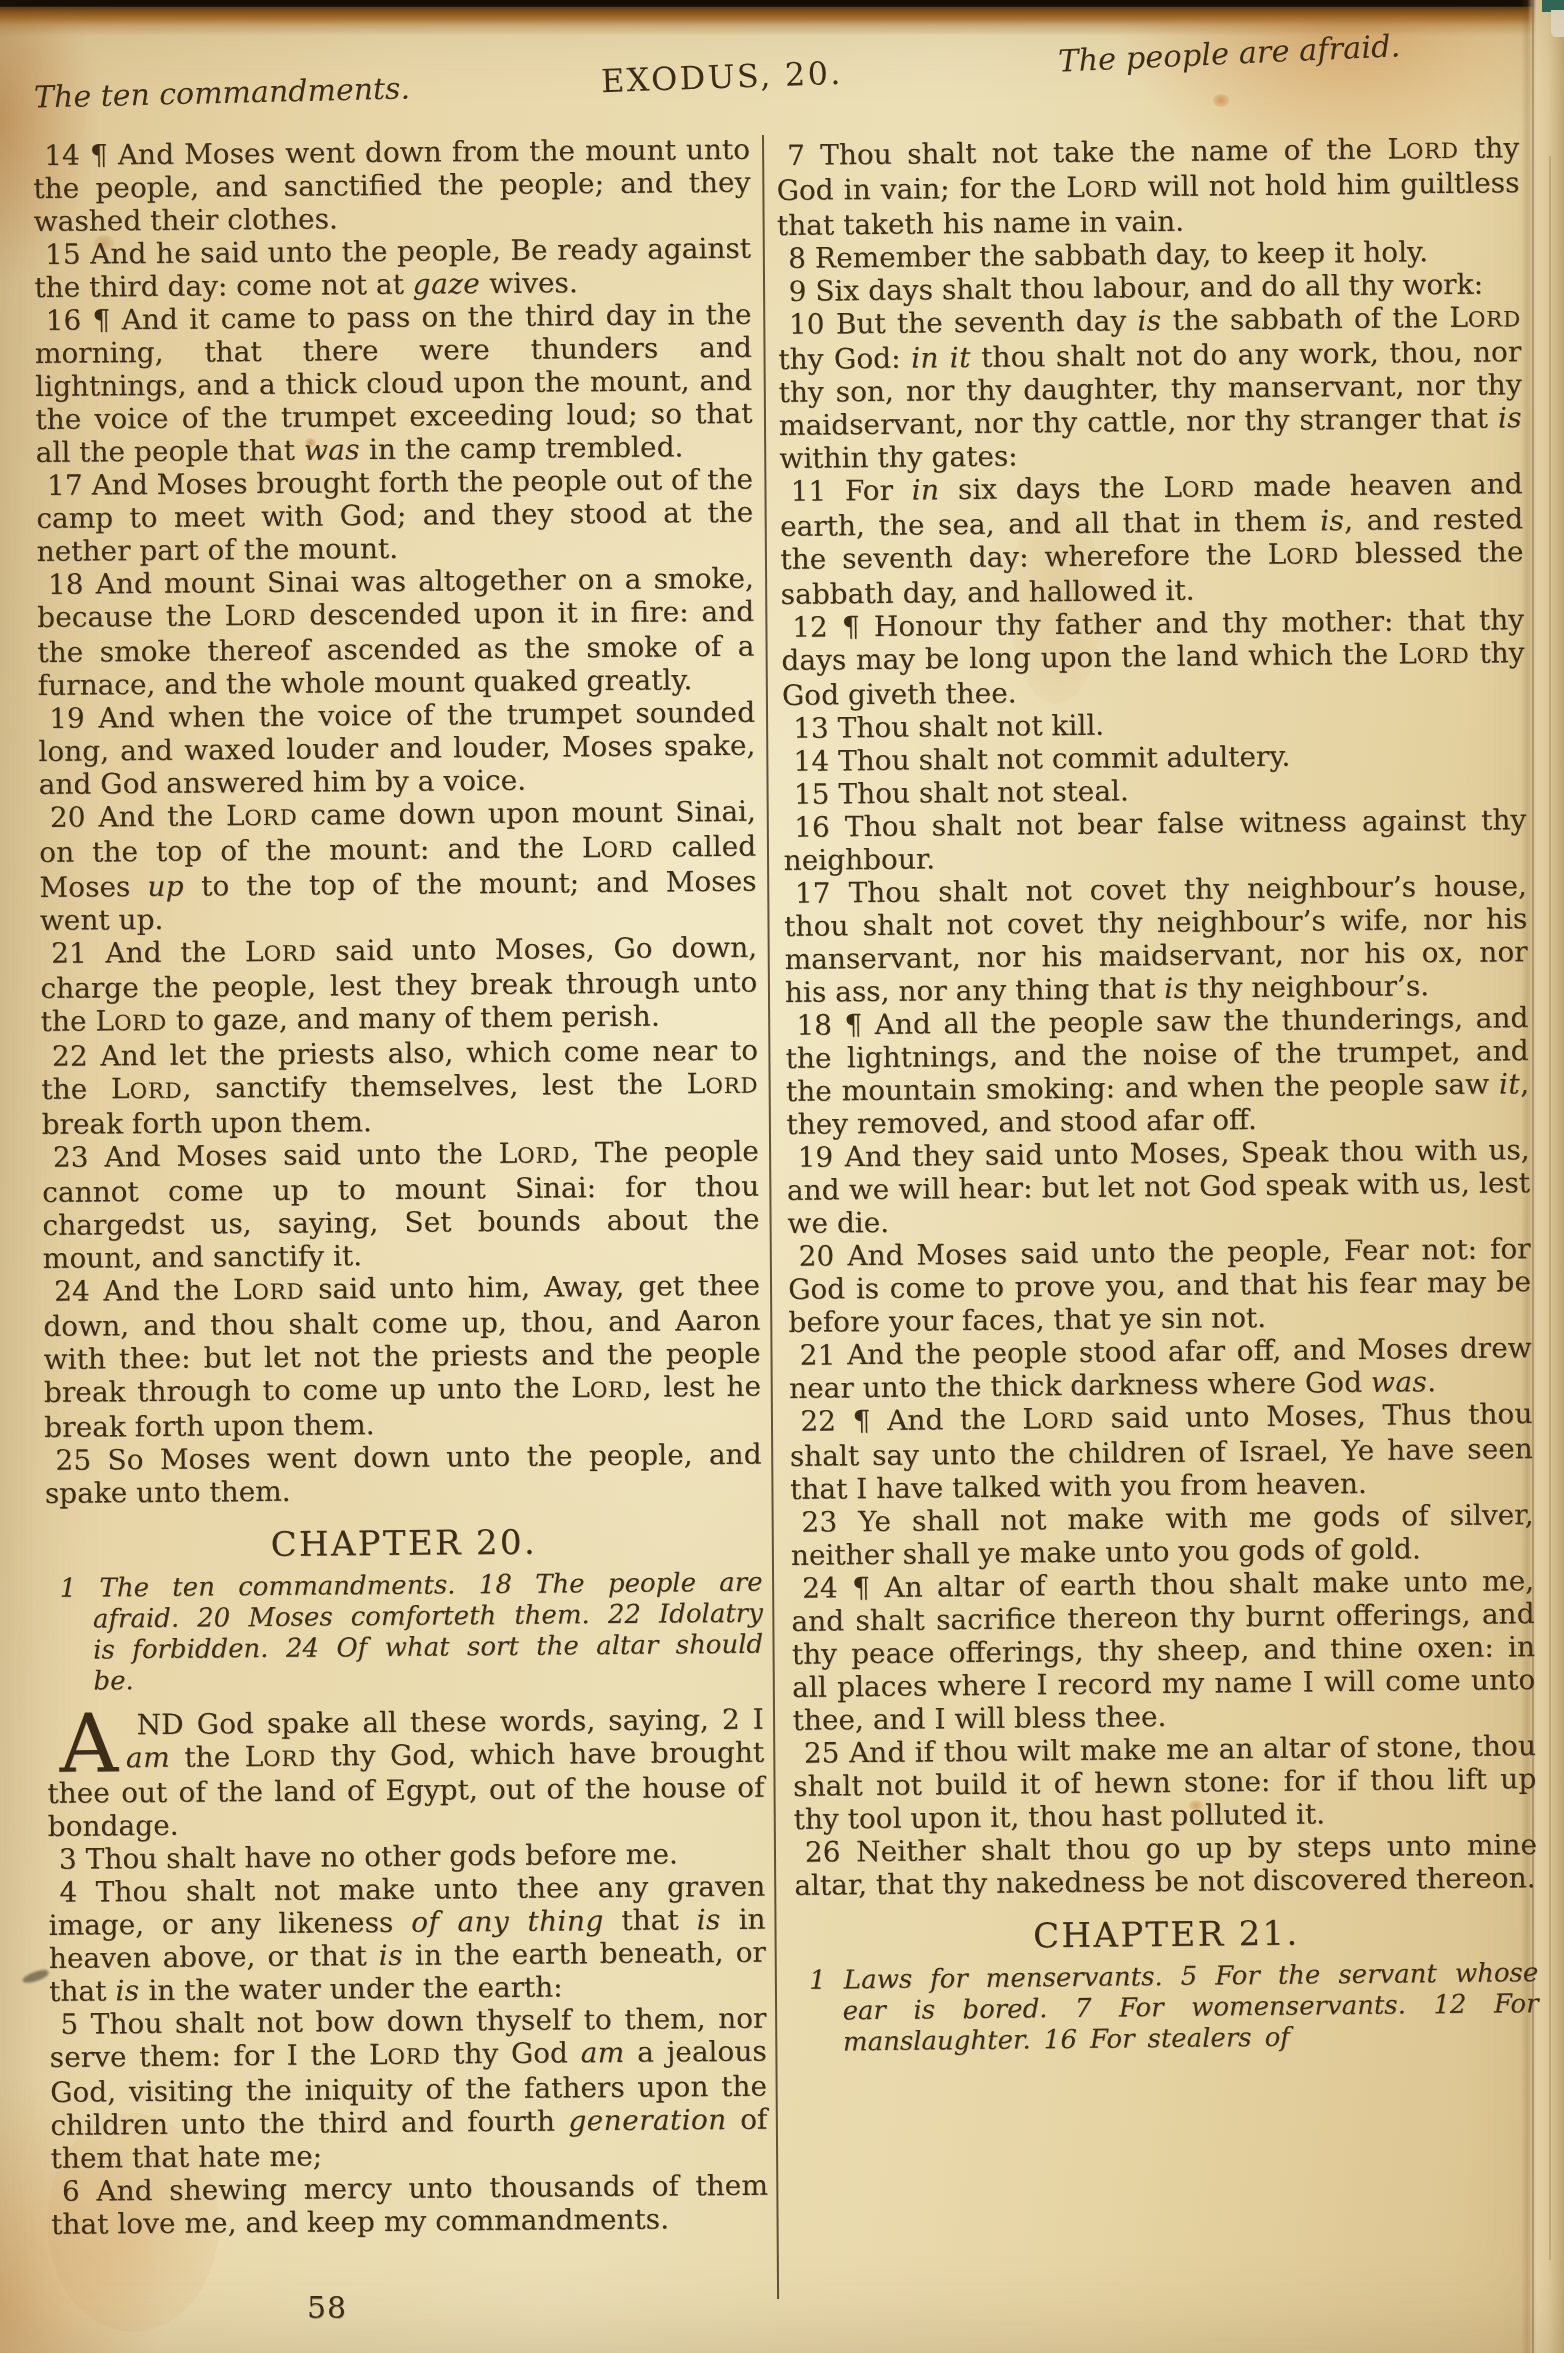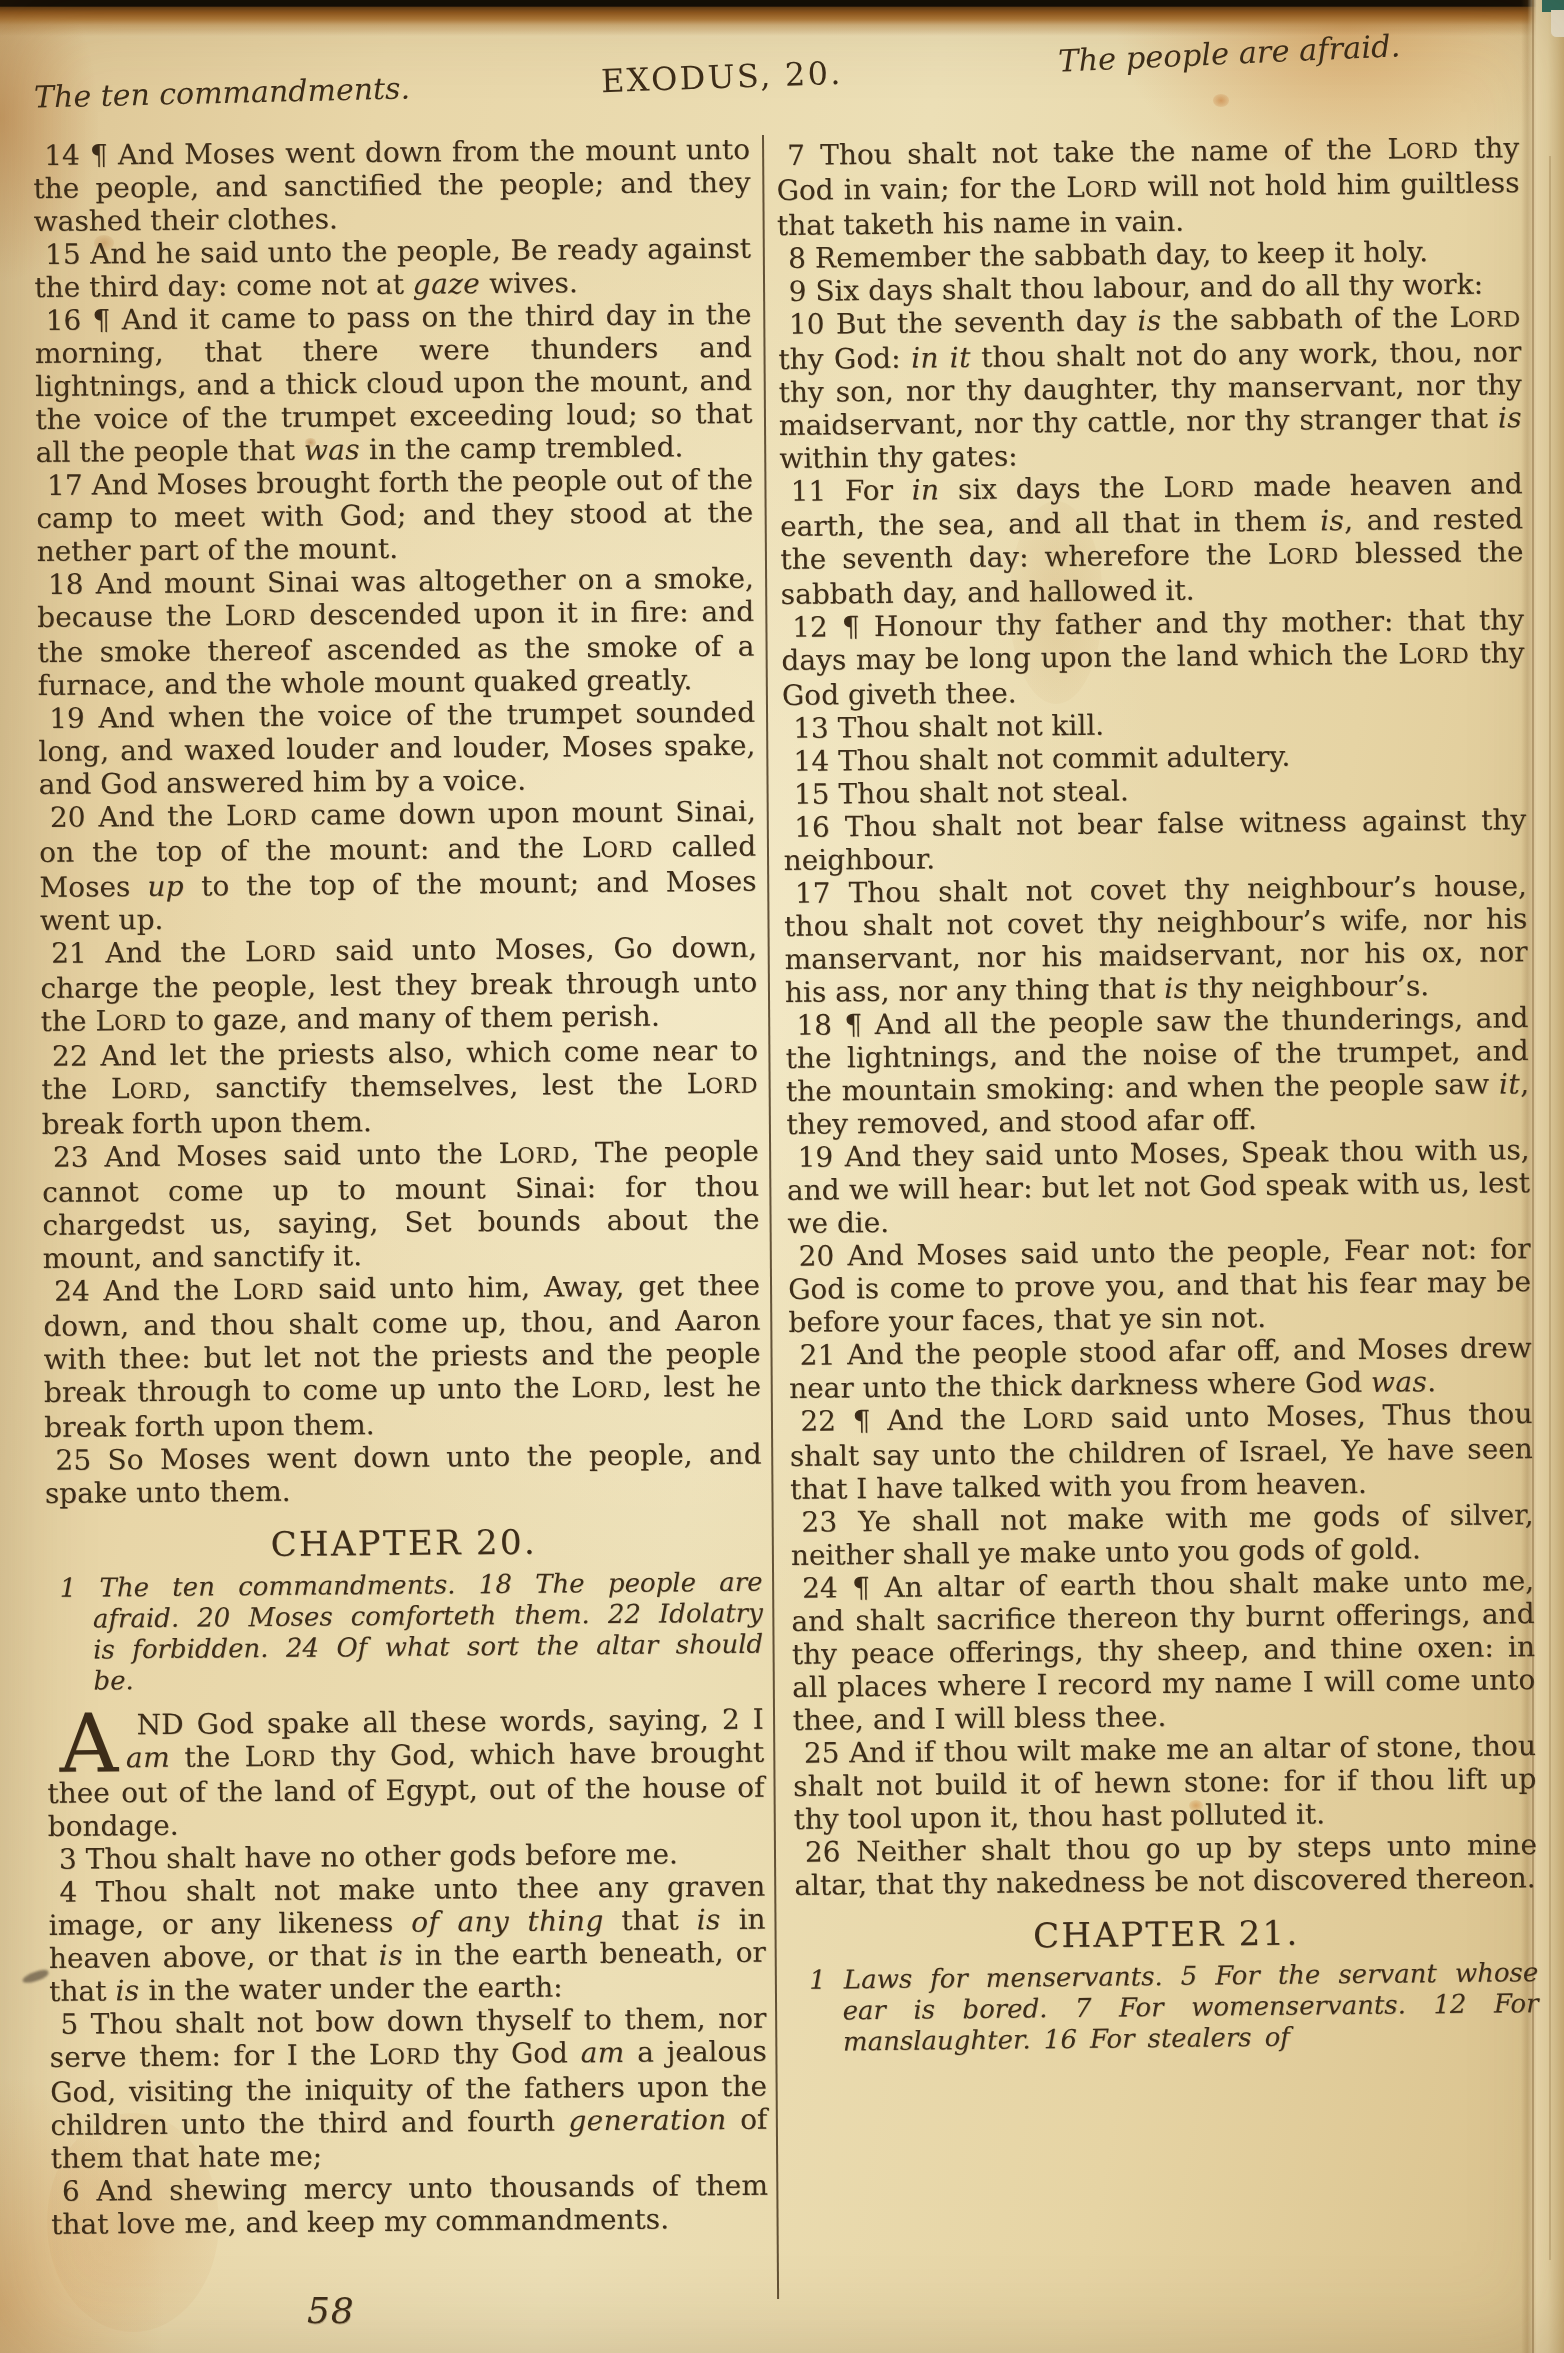--- a/index.html
+++ b/index.html
@@ -48,22 +48,22 @@
   .col-left{left:33px;width:717px;transform:rotate(-0.5deg);transform-origin:top left;}
   .col-right{left:776px;width:743px;transform:rotate(-0.6deg);transform-origin:top left;}
   .divider{position:absolute;left:762px;top:135px;width:2.3px;height:2164px;background:rgba(64,46,22,0.8);transform:rotate(-0.4deg);transform-origin:top left;}
   p.verse{margin:0;text-indent:11px;}
   .chapter-heading{margin:20.3px 0 9.4px;text-align:center;text-indent:0;font-size:34px;letter-spacing:2.3px;}
   .summary{font-style:italic;font-size:26px;line-height:31px;margin:0 0 12.5px;padding-left:47px;text-indent:-33px;word-spacing:4.7px;}
   .dropcap::first-letter{float:left;font-size:81px;line-height:61px;padding:4.7px 7.8px 0 1.6px;}
   .lord .sc{font-size:0.76em;letter-spacing:0.8px;}
   i{letter-spacing:0.4px;}
   
-  .page-number{position:absolute;left:307px;top:2290px;font-size:36px;letter-spacing:0.8px;
-    text-shadow:0.5px 0.5px 0 rgba(62,44,22,0.30);font-style:italic;}
+  .page-number{position:absolute;left:307px;top:2290px;font-size:30px;letter-spacing:0.8px;
+    text-shadow:0.5px 0.5px 0 rgba(62,44,22,0.30);}
 </style>
 </head>
 <body>
 
 <div class="page">
 
   <div class="top-edge"></div>
   <div class="right-edge"></div>
   <div class="crease"></div>
   <div class="crease2"></div>

